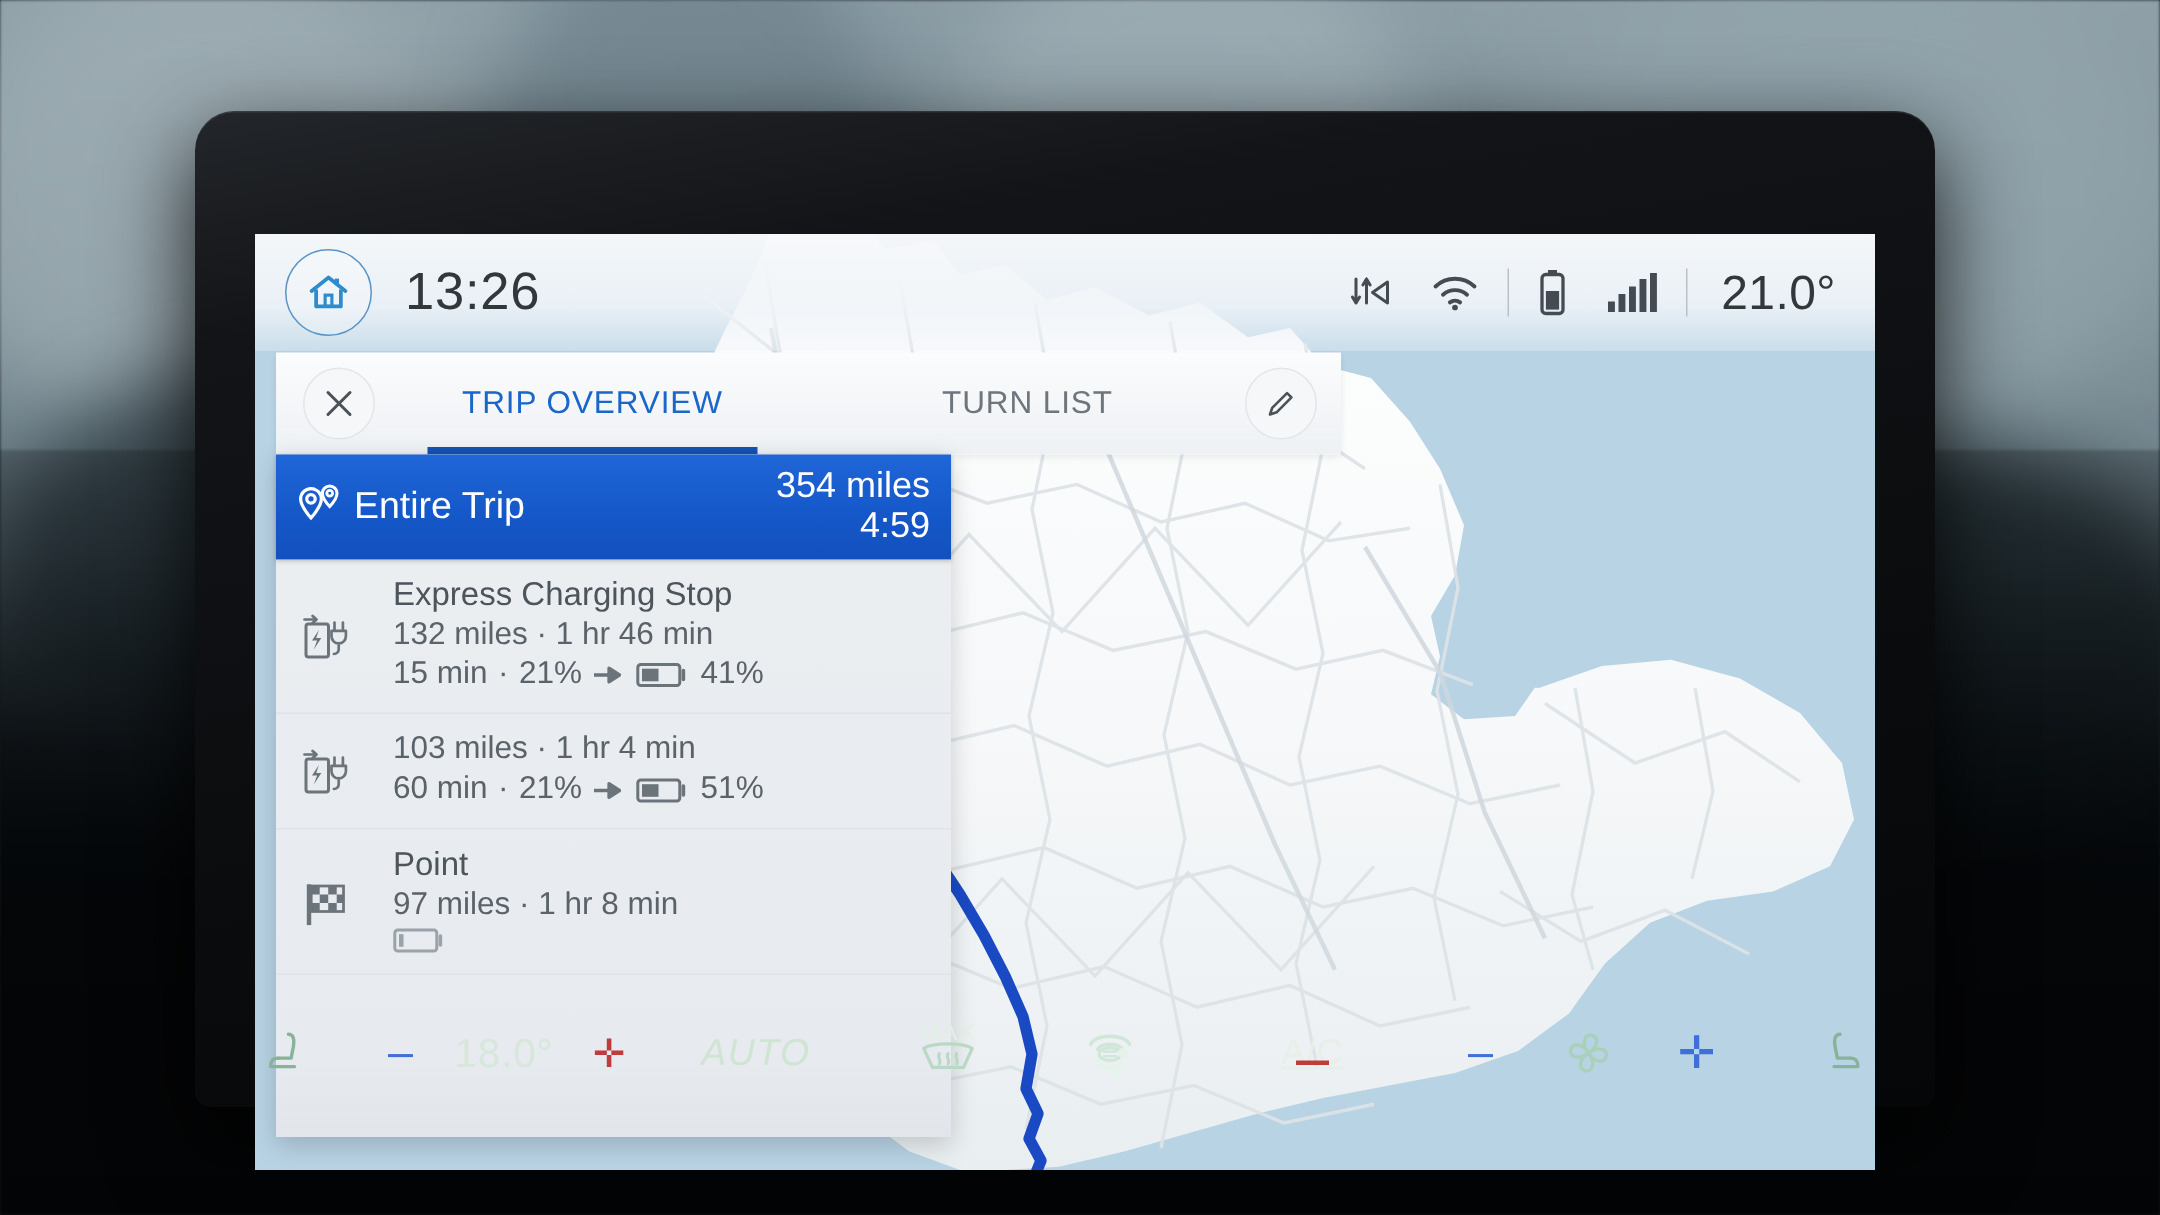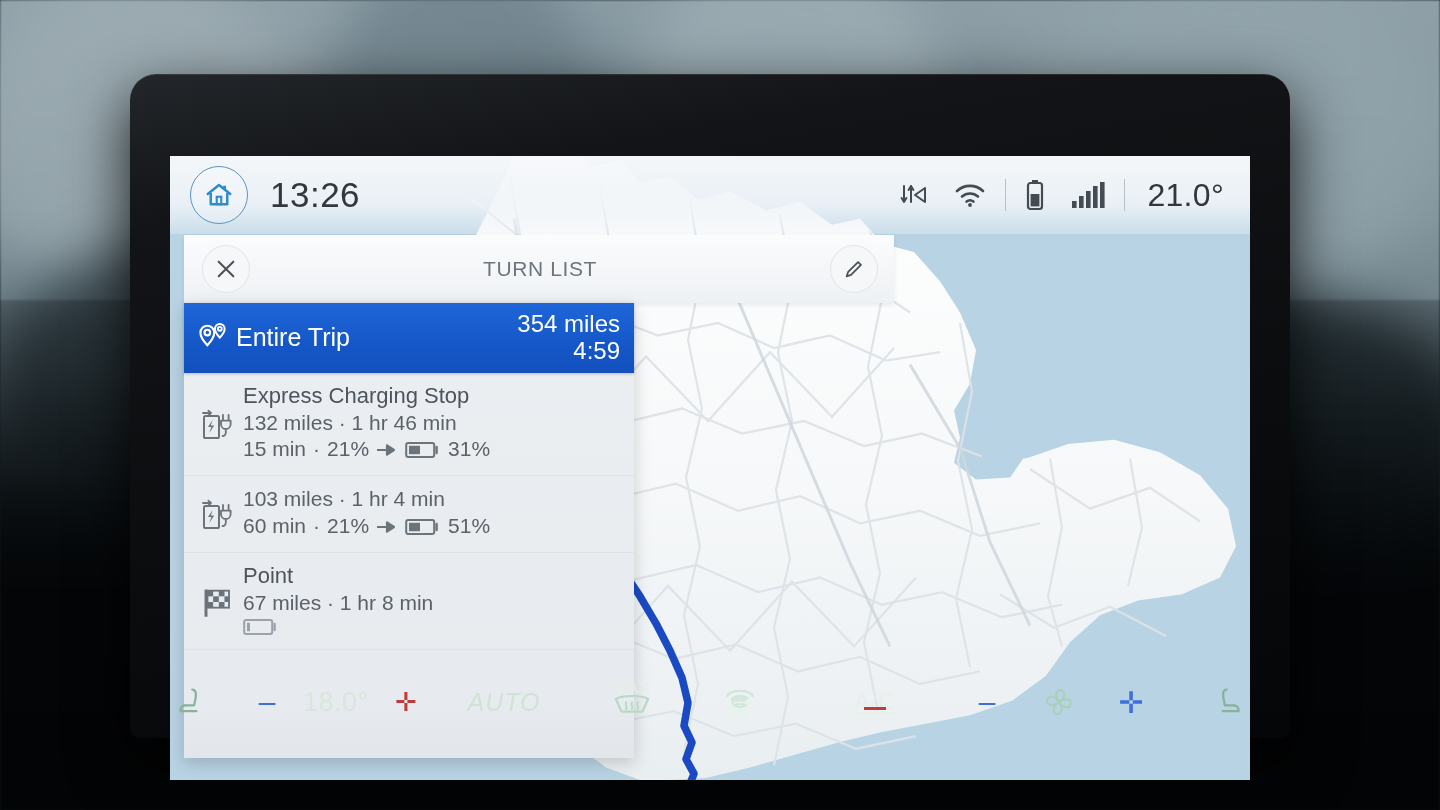--- a/index.html
+++ b/index.html
@@ -87,21 +87,21 @@
   .tab.active:after{
     content:""; position:absolute; left:12%; right:12%; bottom:0; height:5px; background:#1552b5;
   }
 
   
   #trip-panel{
     position:absolute; left:14px; top:147px; width:450px; height:455px;
     background:linear-gradient(180deg,#eceff2 0%,#e7eaee 88%,#e2e5e9 100%);
     box-shadow:0 5px 16px rgba(0,0,0,.18);
   }
-  .row{ padding:10px 16px 12px 12px; display:flex; gap:5px; border-bottom:1px solid #dfe2e6; }
+  .row{ padding:10px 16px 12px 12px; display:flex; gap:24px; border-bottom:1px solid #dfe2e6; }
   .row-icon{ width:42px; flex:none; display:flex; align-items:center; justify-content:center; padding-top:4px; }
   .row-body{ flex:1; min-width:0; }
   .row .title{ font-size:22px; color:#4c545c; line-height:1.22; }
   .row .line{ font-size:21px; color:#5a626a; line-height:1.28; display:flex; align-items:center; gap:7px; flex-wrap:wrap;}
 
   #row-entire{
     background:linear-gradient(180deg,#1f66d8 0%,#1558c9 55%,#1350bd 100%);
     display:flex; align-items:center; padding:8px 14px 8px 12px; border:none;
     box-shadow:0 1px 3px rgba(0,0,0,.22);
   }
@@ -294,20 +294,21 @@
         <div id="cabin-temp">21.0°</div>
       </div>
     </div>
 
     <div id="tabbar">
       <div id="close-btn" class="round-btn">
         <svg width="22" height="22" viewBox="0 0 24 24">
           <path d="M4 4 L20 20 M20 4 L4 20" stroke="#4a5158" stroke-width="2.2" stroke-linecap="round"></path>
         </svg>
       </div>
+      <div class="tab active">TRIP OVERVIEW</div>
       <div class="tab">TURN LIST</div>
       <div id="edit-btn" class="round-btn">
         <svg width="22" height="22" viewBox="0 0 24 24">
           <path d="M4 20 L5.6 15.2 L16.4 4.4 L19.6 7.6 L8.8 18.4 Z" fill="none" stroke="#4a5158" stroke-width="1.9" stroke-linejoin="round"></path>
         </svg>
       </div>
     </div>
 
     <div id="trip-panel">
 
@@ -342,21 +343,21 @@
             <span>·</span>
             <span>21%</span>
             <svg width="22" height="14" viewBox="0 0 22 14">
               <path d="M1 7 h13 M11 2.4 L18 7 L11 11.6 Z" stroke="#6b737b" stroke-width="2.2" fill="#6b737b" stroke-linejoin="round"></path>
             </svg>
             <svg width="36" height="20" viewBox="0 0 36 20">
               <rect x="1.2" y="3" width="28" height="14" rx="2" fill="none" stroke="#6b737b" stroke-width="2"></rect>
               <rect x="4" y="5.8" width="11" height="8.4" fill="#6b737b"></rect>
               <path d="M31.6 7 v6" stroke="#6b737b" stroke-width="2.4" stroke-linecap="round"></path>
             </svg>
-            <span>31%</span>
+            <span>41%</span>
           </div>
         </div>
       </div>
 
       <div class="row">
         <div class="row-icon">
           <svg width="34" height="36" viewBox="0 0 34 36">
             <path d="M3 6 h8 m0 0 l -2.6 -2.4 M11 6 l -2.6 2.4" stroke="#6b737b" stroke-width="1.8" fill="none" stroke-linecap="round"></path>
             <rect x="4" y="9" width="15" height="22" rx="1.6" fill="none" stroke="#6b737b" stroke-width="2"></rect>
             <path d="M12.6 13 l -4.6 7 h3.4 l -2.2 6 l 5 -7.6 h -3.4 z" fill="#6b737b"></path>
@@ -392,21 +393,21 @@
               <rect x="11.6" y="10" width="5" height="5"></rect>
                 <rect x="21.6" y="10" width="4" height="5"></rect>
               <rect x="6.6" y="15" width="5" height="5"></rect>
                 <rect x="16.6" y="15" width="5" height="5"></rect>
             </g>
             <rect x="6.6" y="5" width="19" height="15" fill="none" stroke="#6b737b" stroke-width="1.6"></rect>
           </svg>
         </div>
         <div class="row-body">
           <div class="title">Point</div>
-          <div class="line">67 miles · 1 hr 8 min</div>
+          <div class="line">97 miles · 1 hr 8 min</div>
           <div class="line">
             <svg width="36" height="20" viewBox="0 0 36 20">
               <rect x="1.2" y="3" width="28" height="14" rx="2" fill="none" stroke="#9aa2aa" stroke-width="2"></rect>
               <rect x="4" y="5.8" width="3" height="8.4" fill="#9aa2aa"></rect>
               <path d="M31.6 7 v6" stroke="#9aa2aa" stroke-width="2.4" stroke-linecap="round"></path>
             </svg>
           </div>
         </div>
       </div>
 

